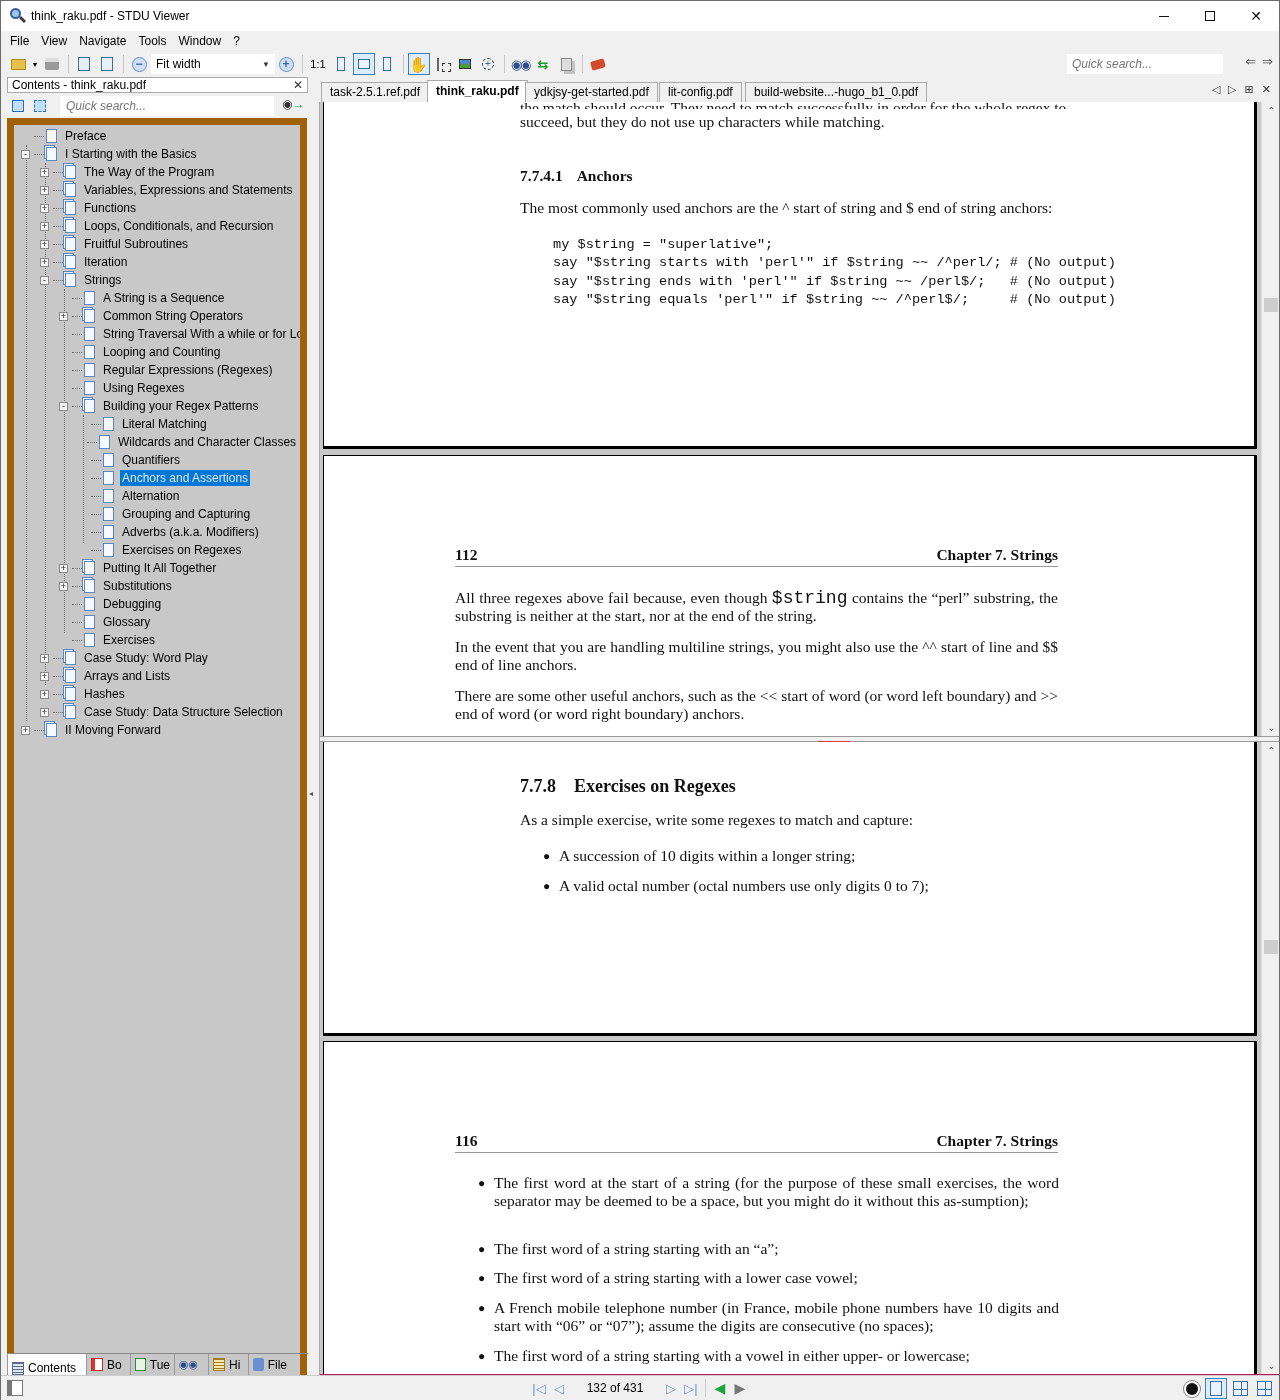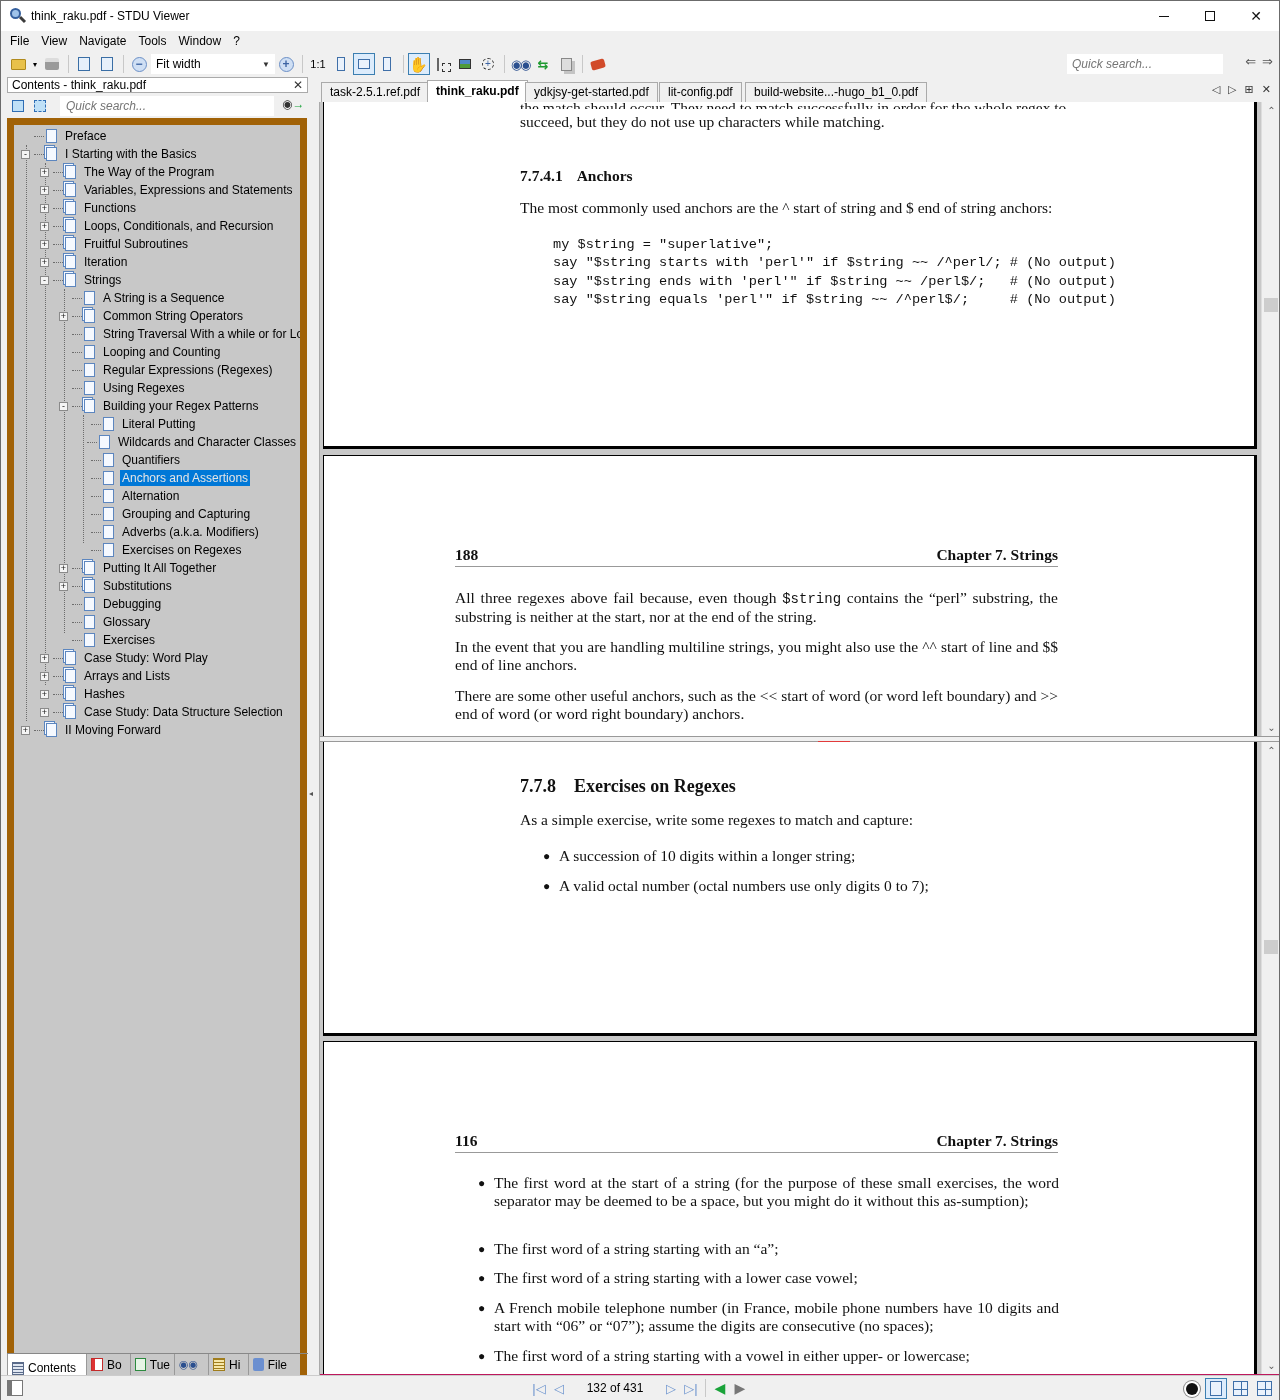--- a/index.html
+++ b/index.html
@@ -104,21 +104,21 @@
   .vscroll .thumb { position: absolute; left: 2px; width: 14px; height: 14px; background: #cdcdcd; }
 
   .pdf { font-family: "Liberation Serif", "DejaVu Serif", serif; color: #111; font-size: 15.5px; line-height: 18px; }
   .pdf p { position: absolute; }
   .pdf .mono { font-family: "Liberation Mono", "DejaVu Sans Mono", monospace; font-size: 13.6px; white-space: pre; position: absolute; line-height: 18.5px; }
   .pdf .h3 { font-weight: bold; font-size: 15.5px; }
   .pdf .h2 { font-weight: bold; font-size: 18px; }
   .pdf .running-head { position: absolute; width: 603px; font-weight: bold; font-size: 15.5px; border-bottom: 1px solid #999; padding-bottom: 2px; display: flex; justify-content: space-between; }
   .pdf .bullet { position: absolute; display: flex; }
   .pdf .bullet .dot { width: 16px; flex: none; font-size: 12px; }
-  .pdf .code-inline { font-family: "Liberation Mono", "DejaVu Sans Mono", monospace; font-size: 14px; }
+  .pdf .code-inline { font-family: "Liberation Mono", "DejaVu Sans Mono", monospace; font-size: 18px; }
   .justify { text-align: justify; text-align-last: left; }
 
   
   .statusbar { position: absolute; left: 0; top: 1374px; width: 1278px; height: 25px; background: #f0f0f0; border-top: 1px solid #ccc; }
   .status-left { position: absolute; left: 6px; top: 4px; width: 16px; height: 16px; border: 1px solid #777; background: linear-gradient(90deg, #777 0 4px, #fff 4px); }
   .nav { position: absolute; left: 528px; top: 2px; display: flex; align-items: center; }
   .nav-btn { width: 20px; height: 20px; display: flex; align-items: center; justify-content: center; color: #6e95cf; font-size: 13px; }
   .page-field { width: 80px; height: 20px; background: #f0f0f0; font-size: 12px; text-align: center; line-height: 20px; margin: 0 6px; }
   .hist-back { color: #1aa33a; font-size: 14px; }
   .hist-fwd { color: #777; font-size: 14px; }
@@ -355,21 +355,21 @@
         <div class="tree-row" style="top: 272px; left: 45px;">
           <span class="exp">-</span>
           <span class="dots"></span>
           <span class="doc-icon stack"></span>
           <span class="tree-label">Building your Regex Patterns</span>
         </div>
         <div class="tree-row" style="top: 290px; left: 64px;">
           <span class="exp none"></span>
           <span class="dots"></span>
           <span class="doc-icon"></span>
-          <span class="tree-label">Literal Putting</span>
+          <span class="tree-label">Literal Matching</span>
         </div>
         <div class="tree-row" style="top: 308px; left: 60px;">
           <span class="exp none"></span>
           <span class="dots"></span>
           <span class="doc-icon"></span>
           <span class="tree-label">Wildcards and Character Classes</span>
         </div>
         <div class="tree-row" style="top: 326px; left: 64px;">
           <span class="exp none"></span>
           <span class="dots"></span>
@@ -522,21 +522,21 @@
         <p class="h3" style="left:196px; top:74px;"><span>7.7.4.1</span><span style="display:inline-block;width:14px"></span><span>Anchors</span></p>
         <p style="left:196px; top:106px;">The most commonly used anchors are the ^ start of string and $ end of string anchors:</p>
         <div class="mono" style="left:229px; top:143px;">my $string = "superlative";</div>
         <div class="mono" style="left:229px; top:161px;">say "$string starts with 'perl'" if $string ~~ /^perl/; # (No output)</div>
         <div class="mono" style="left:229px; top:180px;">say "$string ends with 'perl'" if $string ~~ /perl$/;   # (No output)</div>
         <div class="mono" style="left:229px; top:198px;">say "$string equals 'perl'" if $string ~~ /^perl$/;     # (No output)</div>
       </div>
 
       <div class="page pdf" style="top:353px; height:300px;">
         <div class="running-head" style="left:131px; top:90px;">
-          <span>188</span>
+          <span>112</span>
           <span>Chapter 7.  Strings</span>
         </div>
         <p class="justify" style="left:131px; top:133px; width:603px;"><span>All three regexes above fail because, even though </span><span class="code-inline">$string</span><span> contains the “perl” substring, the substring is neither at the start, nor at the end of the string.</span></p>
         <p class="justify" style="left:131px; top:231px; width:603px;">There are some other useful anchors, such as the &lt;&lt; start of word (or word left boundary) and &gt;&gt; end of word (or word right boundary) anchors.</p>
         <p class="justify" style="left:131px; top:182px; width:603px;">In the event that you are handling multiline strings, you might also use the ^^ start of line and $$ end of line anchors.</p>
       </div>
 
       <div class="vscroll" style="top:0; height:634px;">
         <div class="up">⌃</div>
         <div class="thumb" style="top:196px;"></div>

